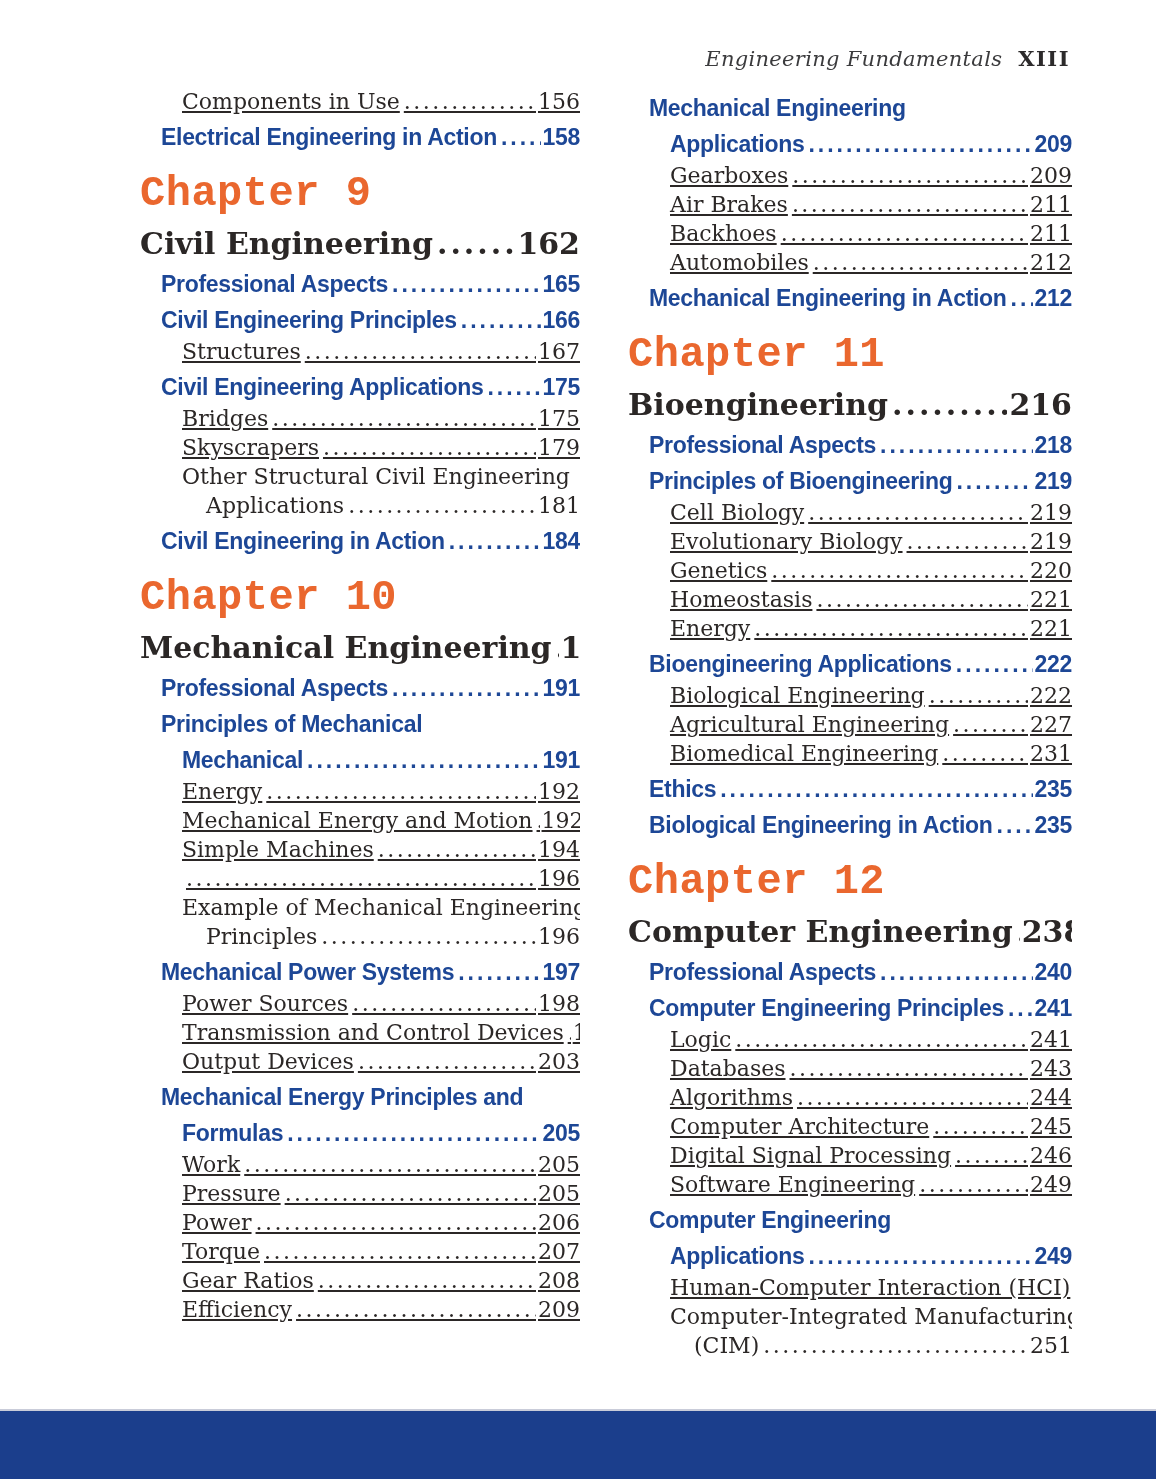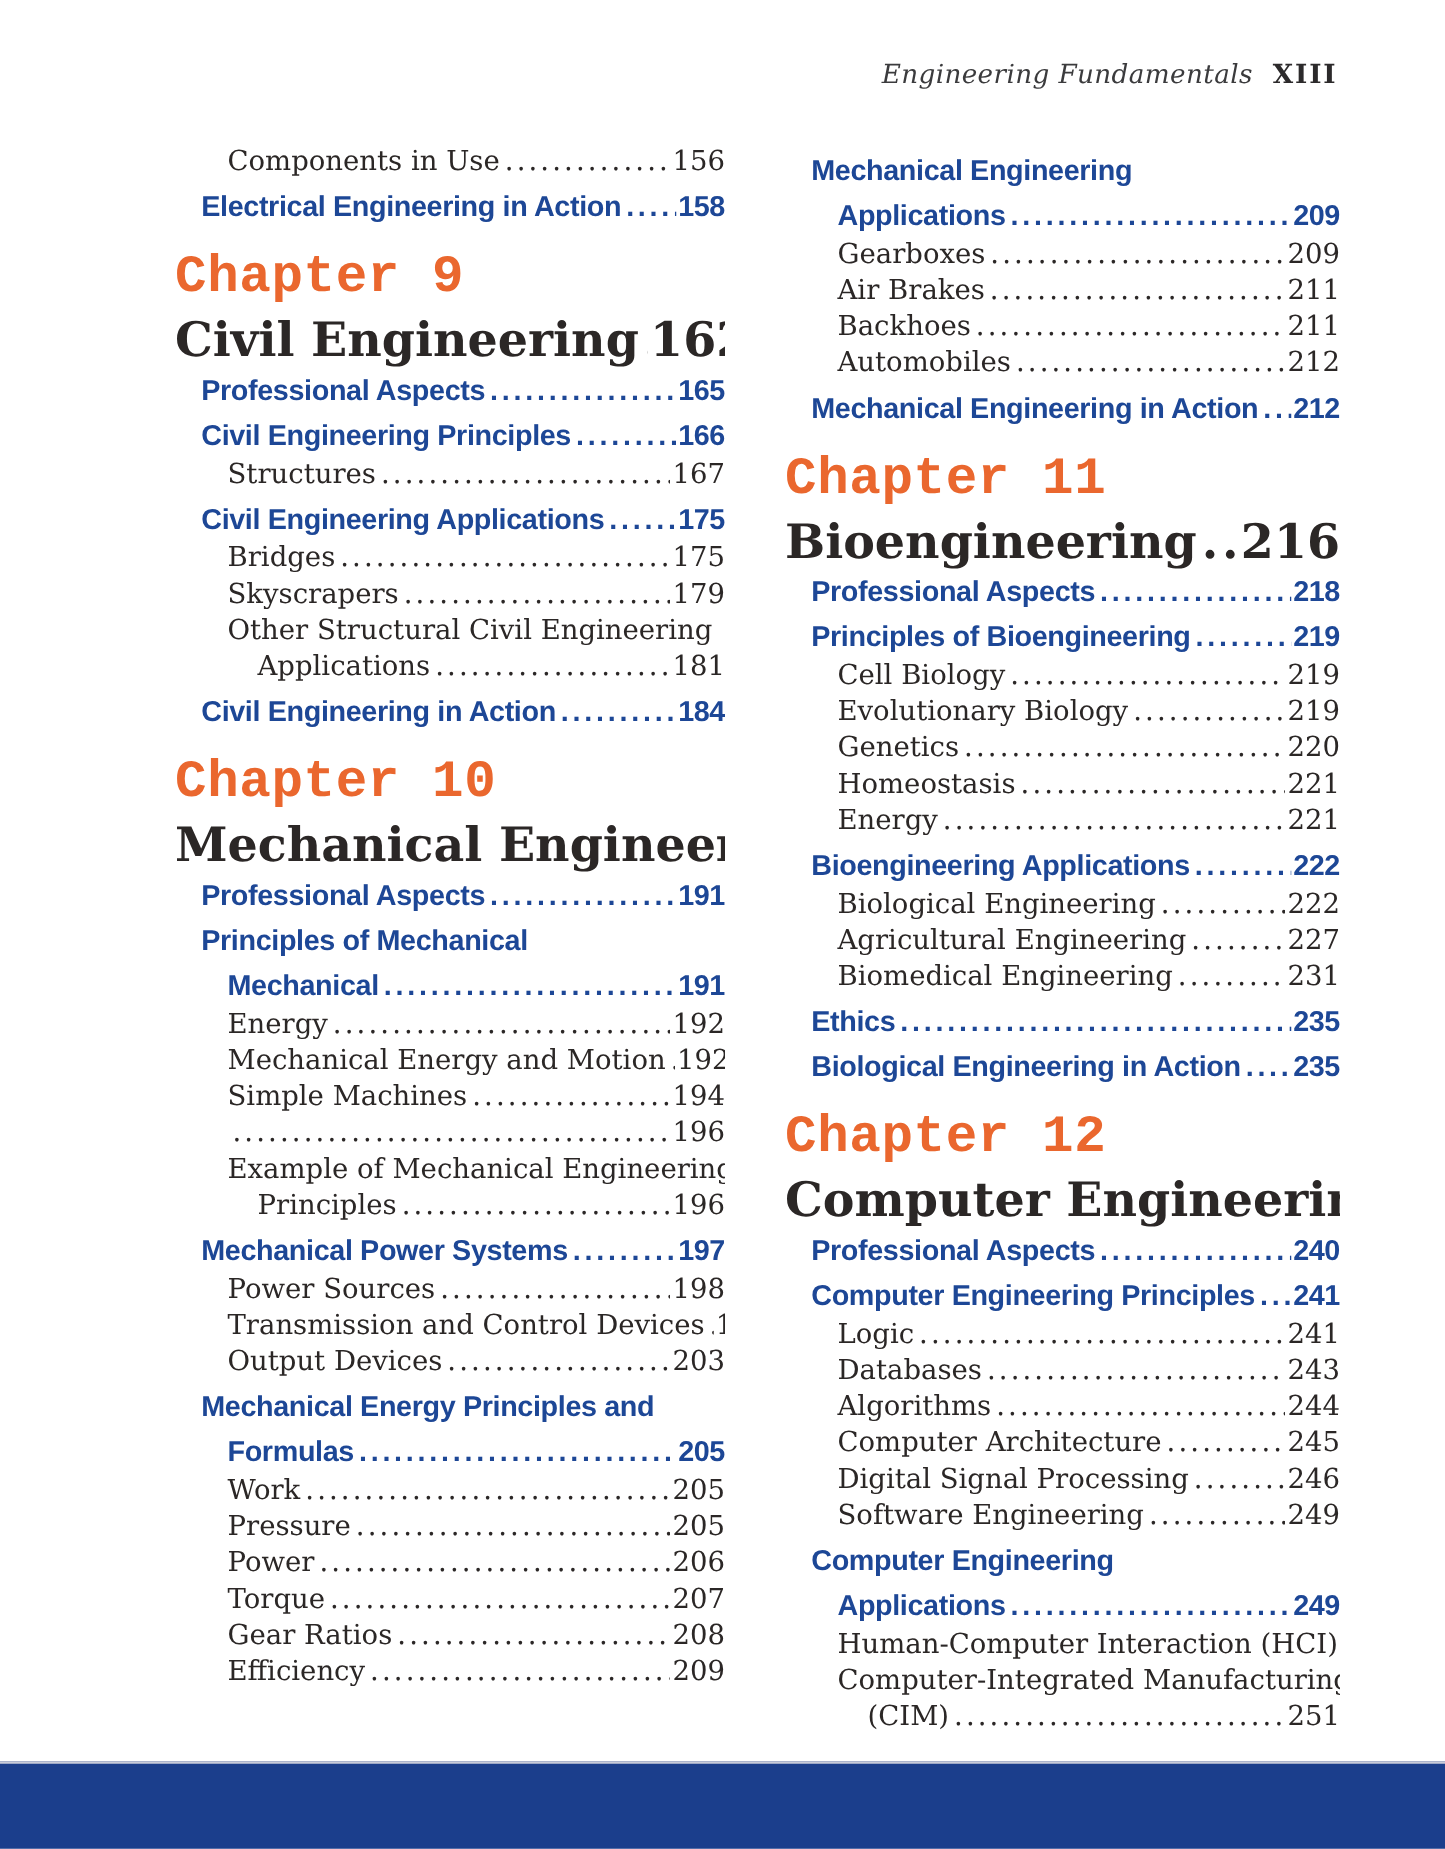--- a/index.html
+++ b/index.html
@@ -17,21 +17,21 @@
   .page {
     width: 100%;
     height: 100%;
     position: relative;
   }
 
   
   .running-head {
     padding: 46px 86px 0 140px;
     text-align: right;
-    margin-bottom: 44px;
+    margin-bottom: 16px;
     white-space: nowrap;
   }
   .book-title {
     font-family: "DejaVu Serif", "Liberation Serif", serif;
     font-style: italic;
     font-size: 21px;
     color: #3b3b3d;
     letter-spacing: 0.3px;
   }
   .folio {
@@ -74,21 +74,21 @@
   }
   .pg { padding-left: 2px; }
 
   
   .sub, .sub2 {
     font-family: "DejaVu Serif", "Liberation Serif", serif;
     font-size: 22px;
     line-height: 29px;
     color: var(--entry-dark, #2b2726);
   }
-  .sub  { padding-left: 42px; }
+  .sub  { padding-left: 42px; text-decoration: underline; }
   .sub2 .line1 { padding-left: 42px; white-space: nowrap; }
   .sub2 .line2 { padding-left: 66px; }
 
   .section, .section2 {
     font-family: "Liberation Sans", sans-serif;
     font-weight: bold;
     font-size: 23px;
     line-height: 30px;
     letter-spacing: -0.3px;
     color: var(--section-blue, #1d4796);
@@ -107,21 +107,21 @@
     font-size: 42px;
     line-height: 45px;
     letter-spacing: 0.5px;
     color: var(--chapter-orange, #ea672e);
     margin: 20px 0 8px;
   }
 
   .title {
     font-family: "DejaVu Serif", "Liberation Serif", serif;
     font-weight: bold;
-    font-size: 38px;
+    font-size: 30px;
     line-height: 38px;
     color: var(--entry-dark, #2b2726);
     margin: 0 0 2px;
   }
 
   
   .footer-bar {
     position: absolute;
     left: 0;
     bottom: 0;

